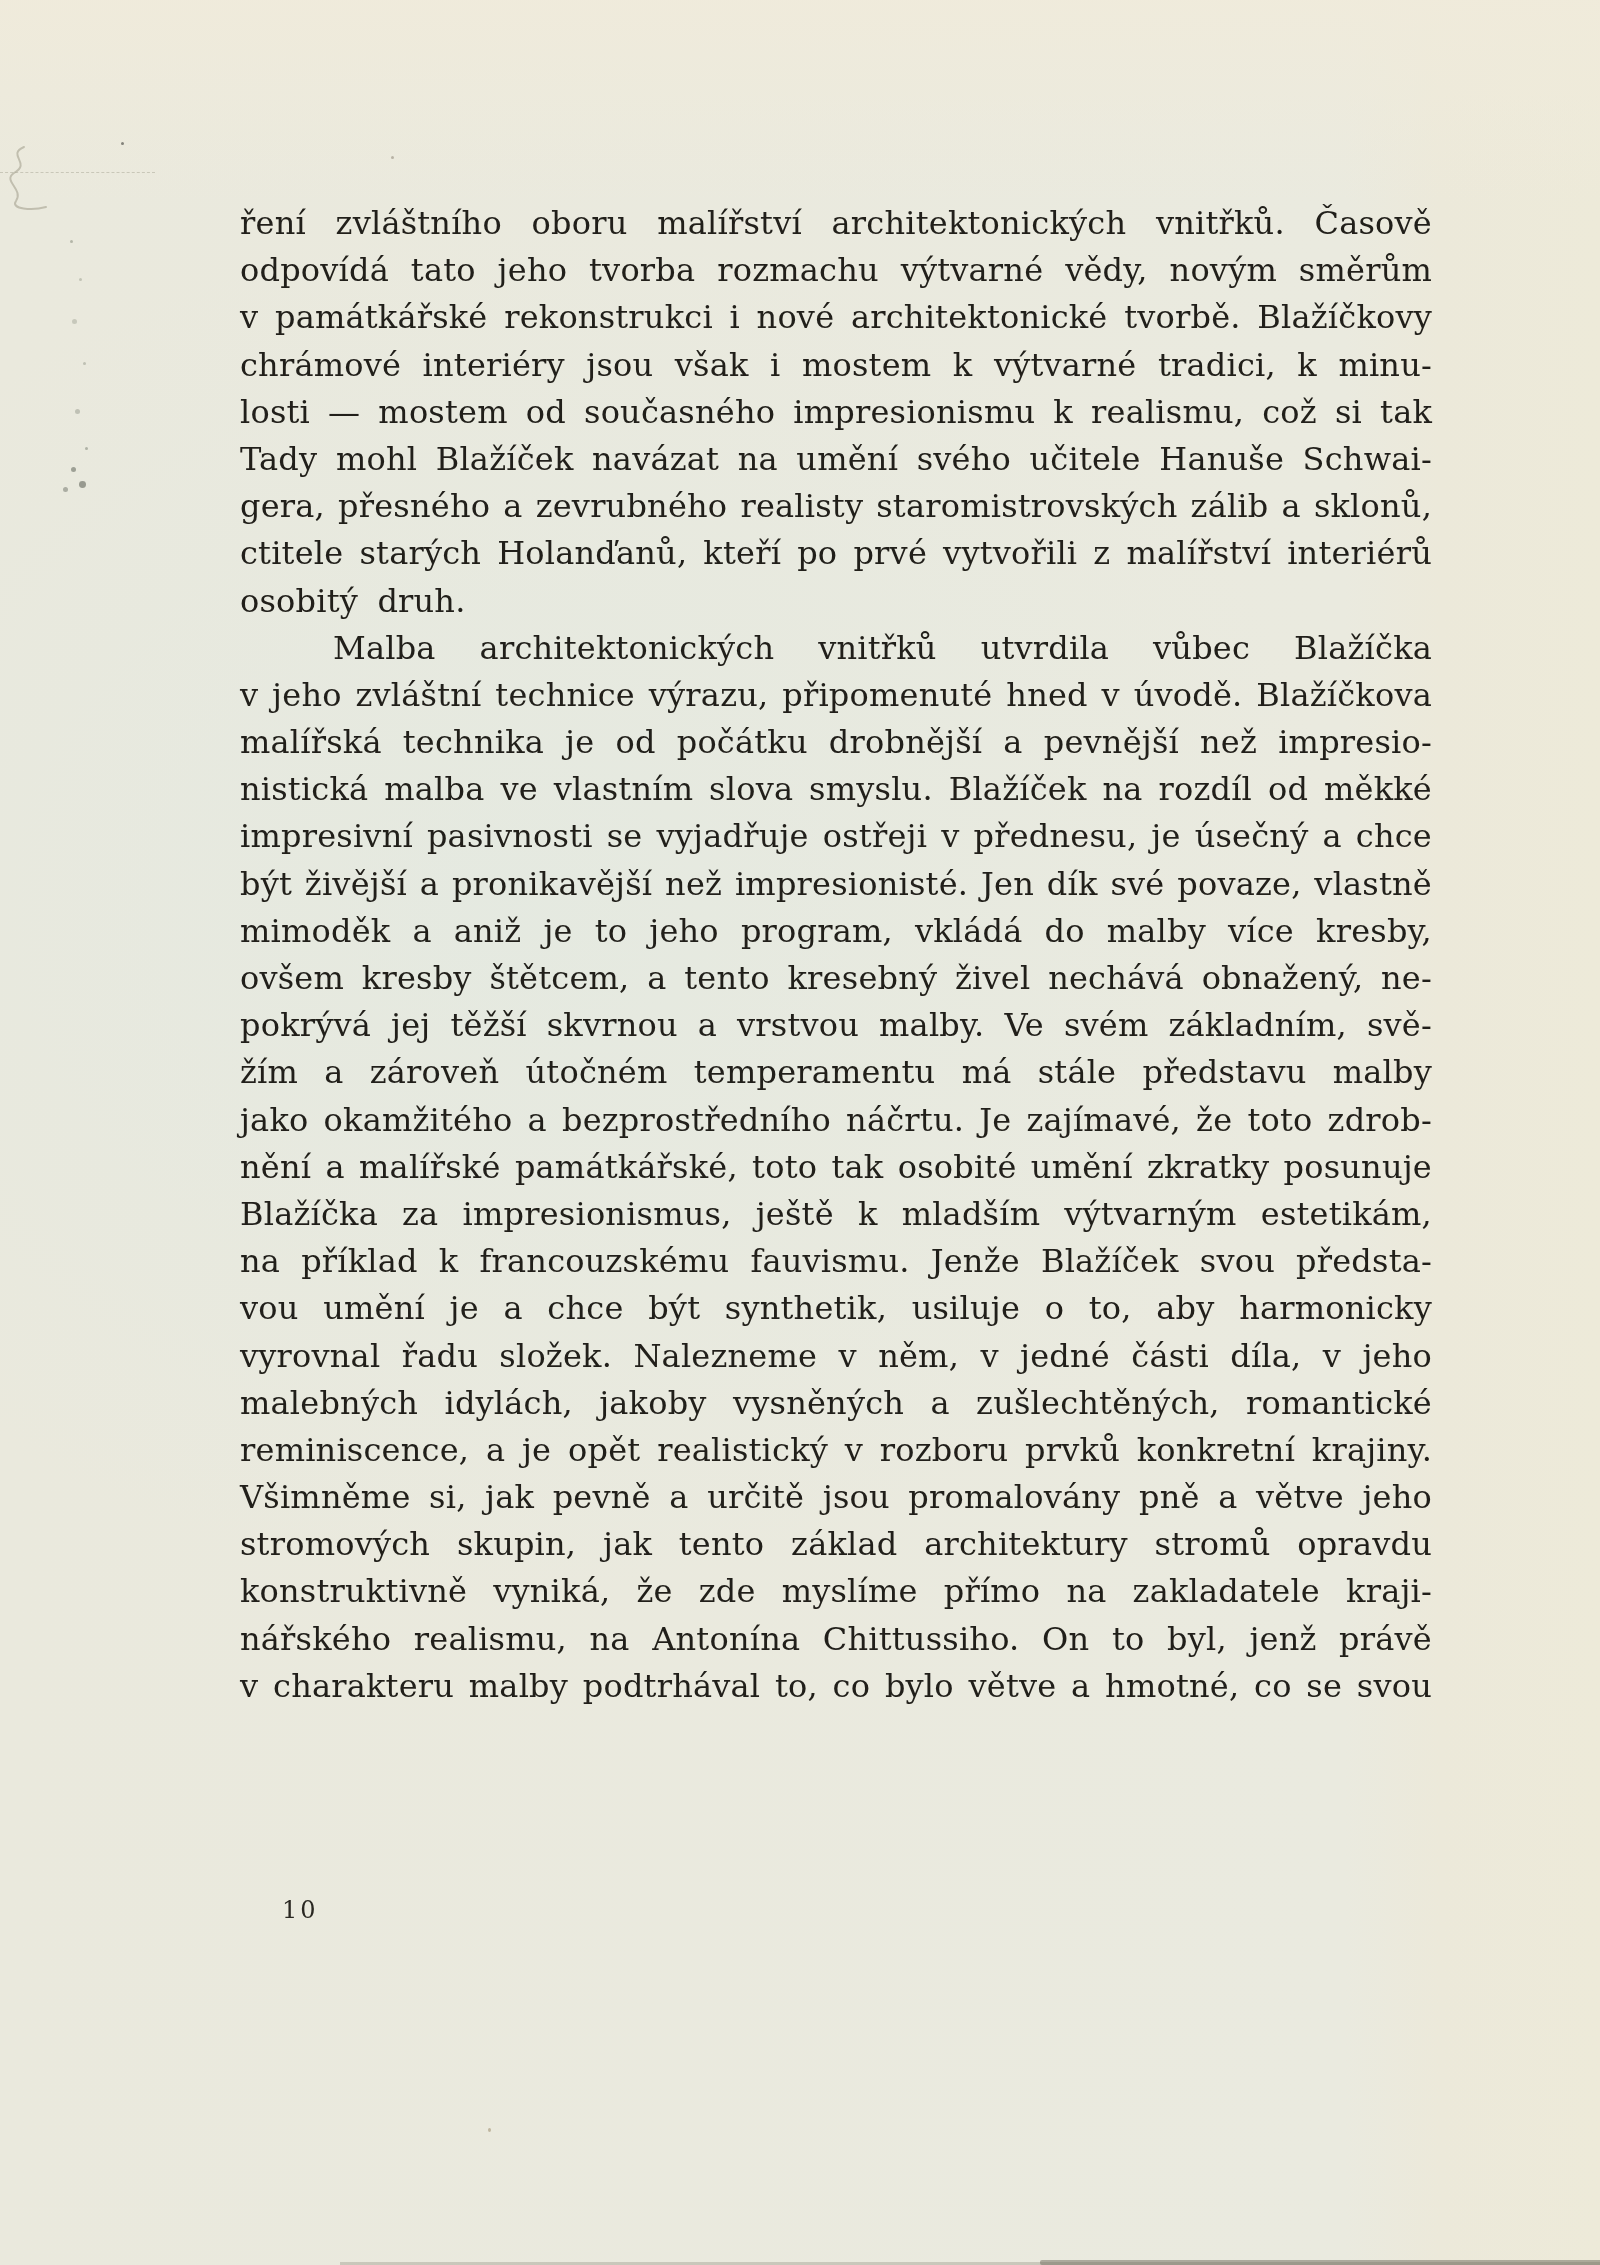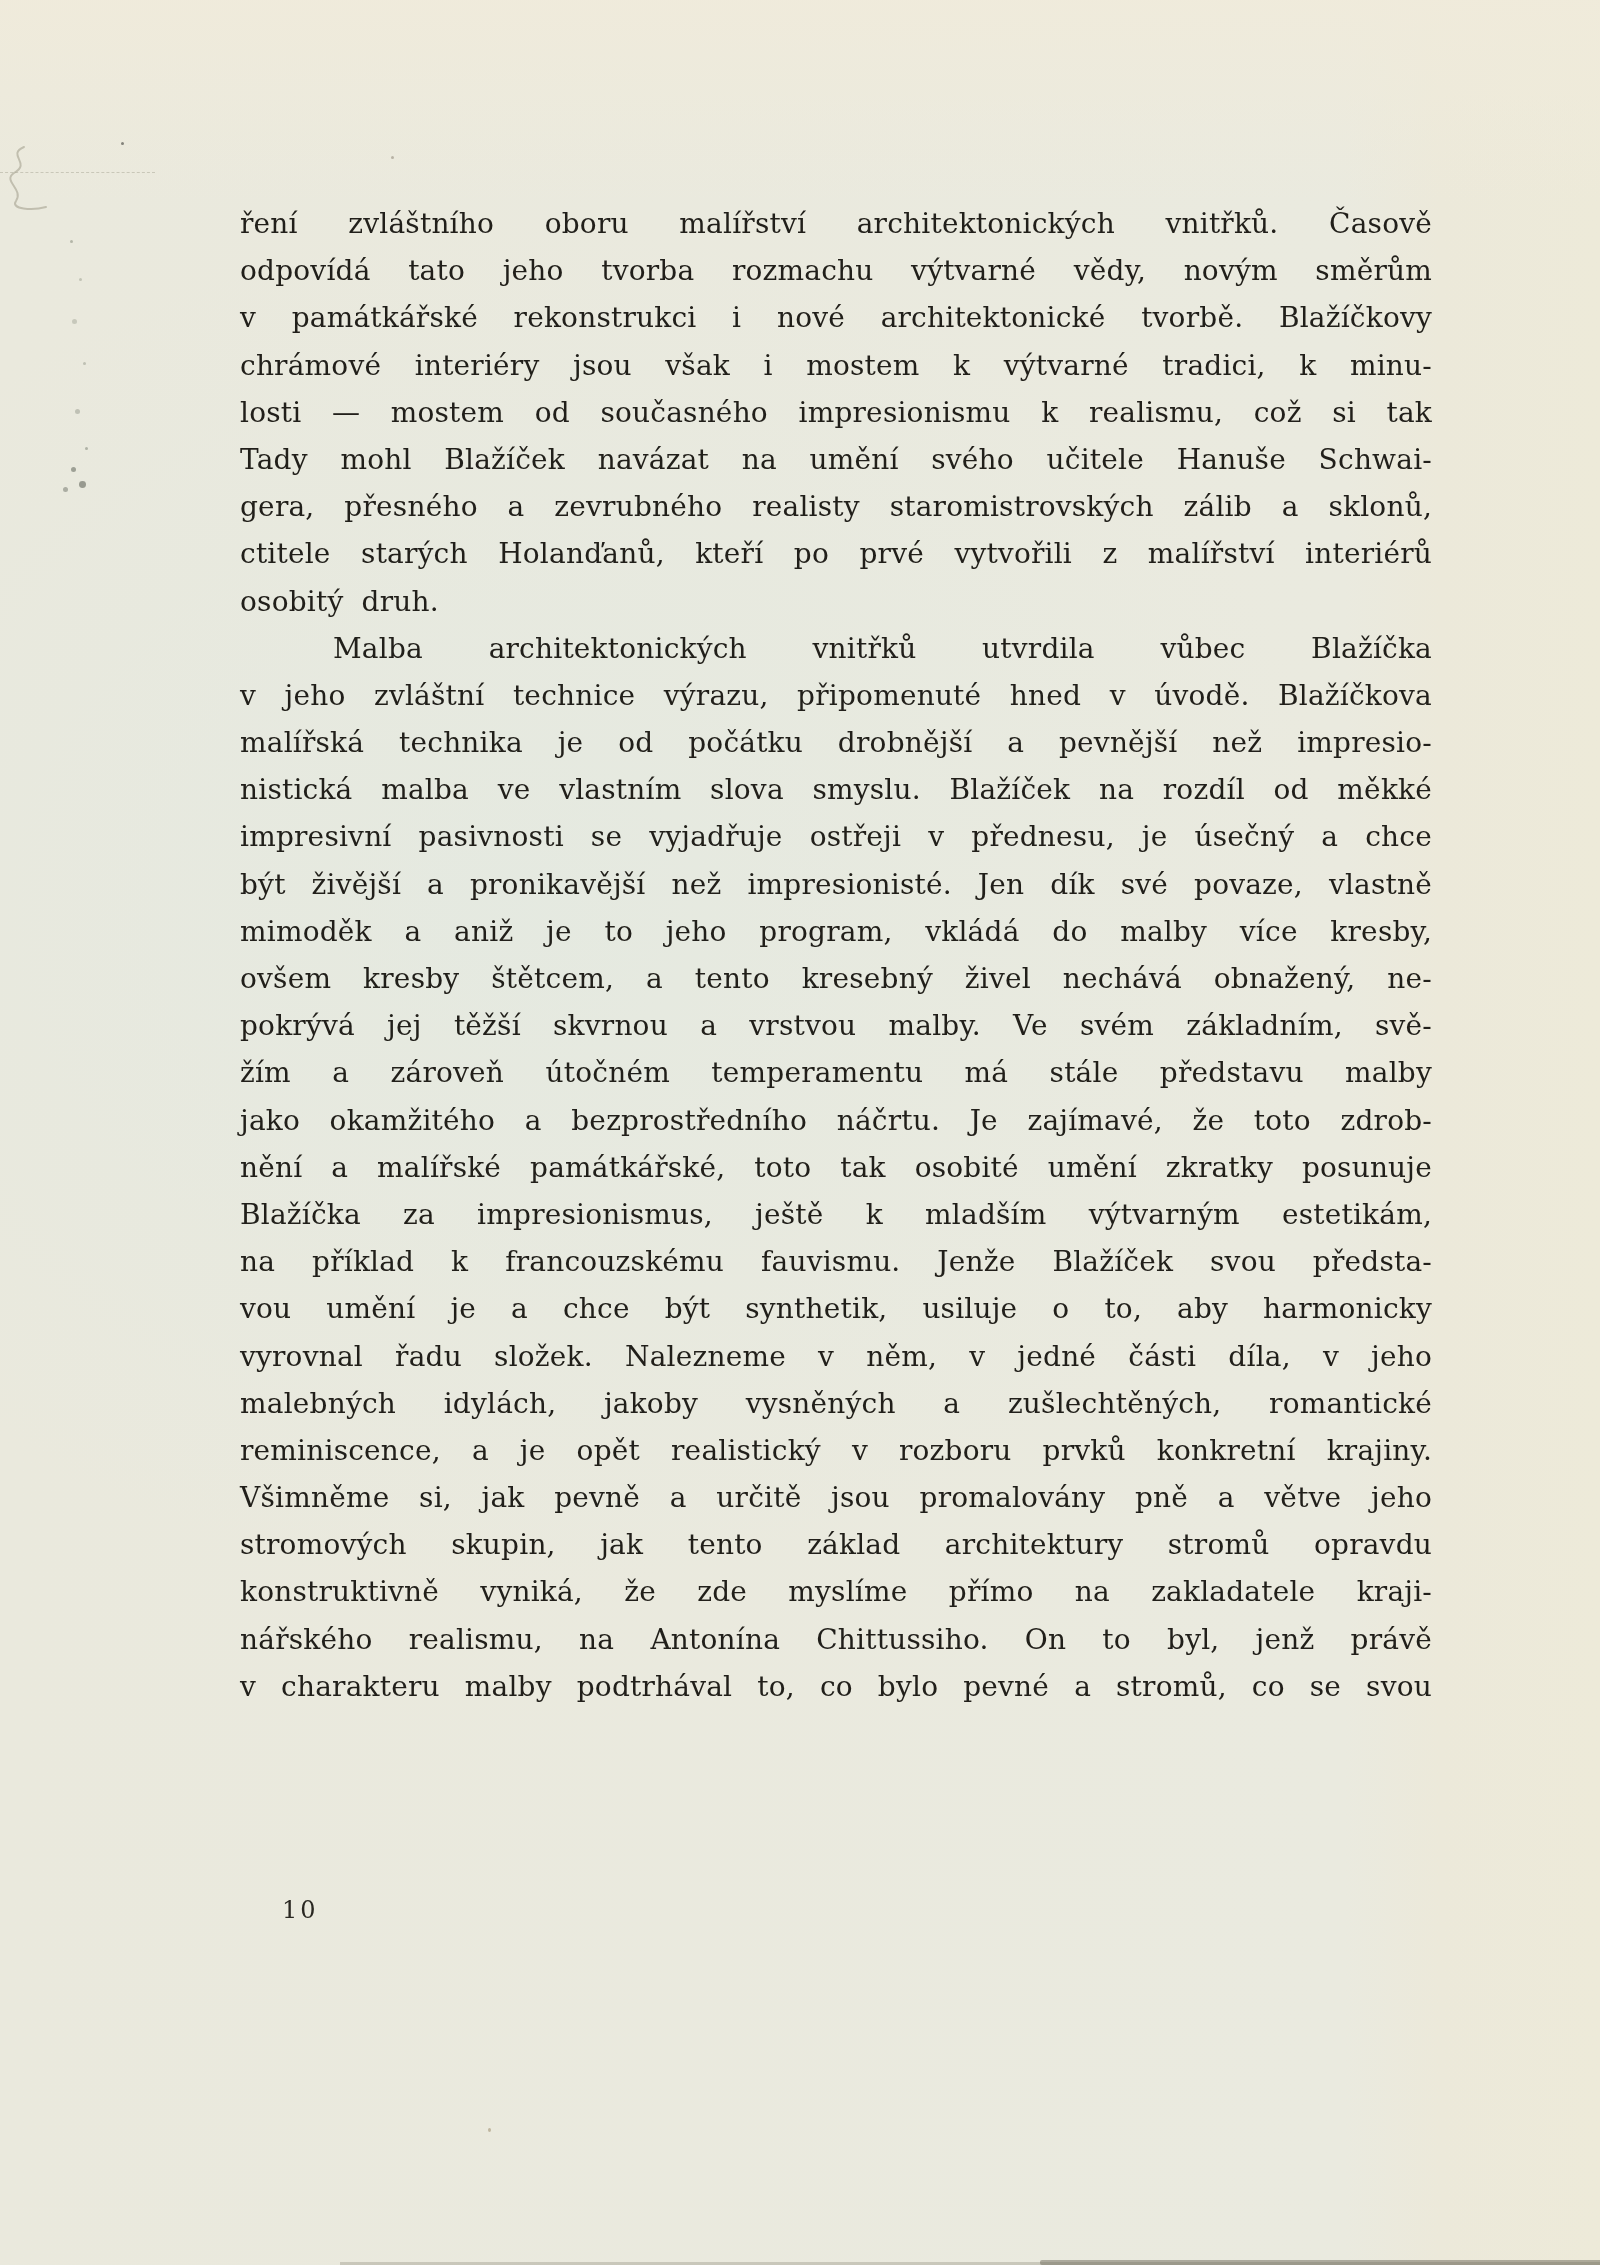--- a/index.html
+++ b/index.html
@@ -24,21 +24,21 @@
   }
   .text-block {
     position: absolute;
     left: 240px;
     top: 200px;
     width: 1192px;
   }
   .line {
     height: 47.2px;
     line-height: 47.2px;
-    font-size: 28px;
+    font-size: 32px;
     color: #211f1a;
     letter-spacing: 0.2px;
     white-space: nowrap;
     text-align: justify;
     text-align-last: justify;
     text-rendering: optimizeLegibility;
   }
   .line.plain {
     text-align: center;
     text-align-last: left;
@@ -167,21 +167,21 @@
       <div class="line justify">Blažíčka za impresionismus, ještě k mladším výtvarným estetikám,</div>
       <div class="line justify">na příklad k francouzskému fauvismu. Jenže Blažíček svou předsta-</div>
       <div class="line justify">vou umění je a chce být synthetik, usiluje o to, aby harmonicky</div>
       <div class="line justify">vyrovnal řadu složek. Nalezneme v něm, v jedné části díla, v jeho</div>
       <div class="line justify">malebných idylách, jakoby vysněných a zušlechtěných, romantické</div>
       <div class="line justify">reminiscence, a je opět realistický v rozboru prvků konkretní krajiny.</div>
       <div class="line justify">Všimněme si, jak pevně a určitě jsou promalovány pně a větve jeho</div>
       <div class="line justify">stromových skupin, jak tento základ architektury stromů opravdu</div>
       <div class="line justify">konstruktivně vyniká, že zde myslíme přímo na zakladatele kraji-</div>
       <div class="line justify">nářského realismu, na Antonína Chittussiho. On to byl, jenž právě</div>
-      <div class="line justify">v charakteru malby podtrhával to, co bylo pevné a stromů, co se svou</div>
+      <div class="line justify">v charakteru malby podtrhával to, co bylo větve a hmotné, co se svou</div>
     </div>
 
   <div class="page-number">10</div>
 
   <div class="crease-line"></div>
   <svg class="left-squiggle" width="60" height="80" viewBox="0 0 60 80">
     <path d="M22,2 C4,10 30,18 12,28 C0,36 22,44 14,56 C8,64 30,66 44,62" fill="none" stroke="#a6a391" stroke-width="2" stroke-linecap="round"></path>
   </svg>
   <div class="speckle-trail"></div>
   <div class="speck-a"></div>

